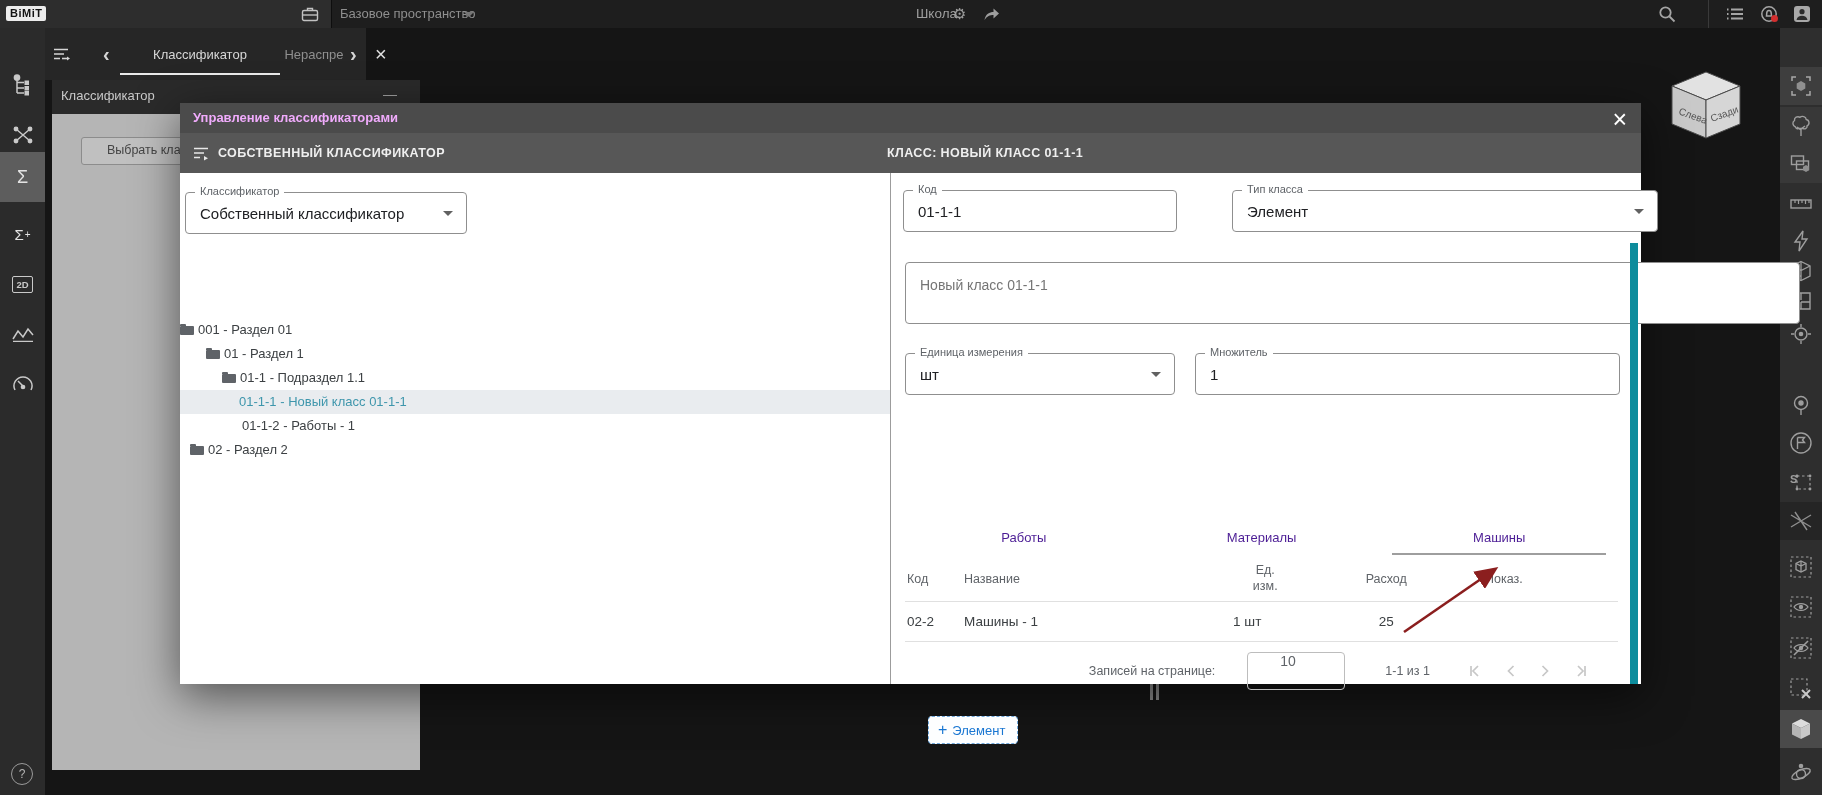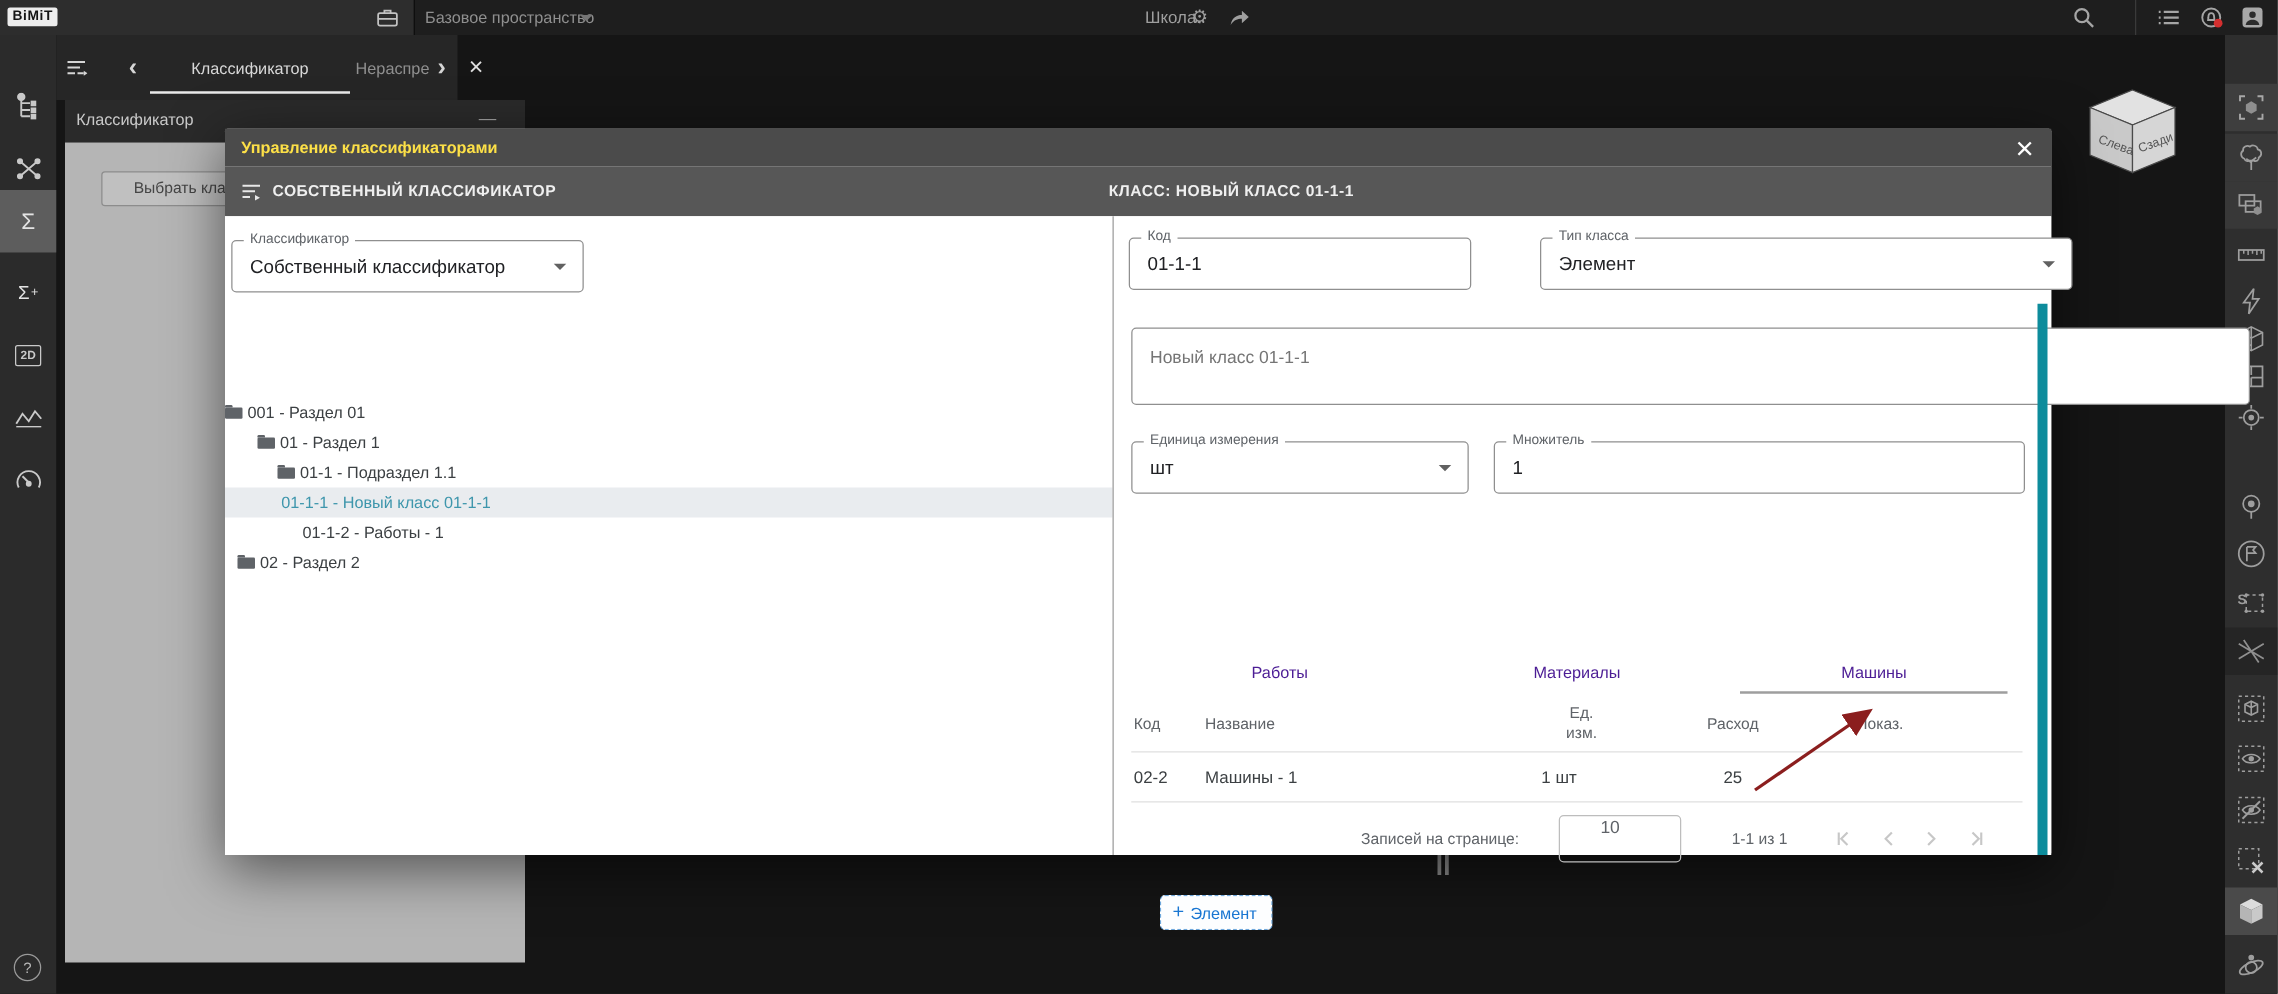--- a/index.html
+++ b/index.html
@@ -45,21 +45,21 @@
   .viewcube{position:absolute;left:1666px;top:70px;z-index:2;cursor:pointer;}
   .scroll-handle{position:absolute;left:1150px;top:684px;z-index:2;display:flex;gap:3px;cursor:pointer;}
   .scroll-handle i{display:block;width:3px;height:16px;background:#8a8a8a;}
   
   .right-sidebar{position:absolute;left:1780px;top:28px;width:42px;height:767px;background:#2e2e2e;z-index:5;}
   .rs-cell{position:absolute;left:0;width:42px;height:38px;display:flex;align-items:center;justify-content:center;cursor:pointer;}
   .rs-a{background:#3e3e3e;} .rs-b{background:#383838;} .rs-c{background:#252525;} .rs-d{background:#4a4a4a;}
   
   .modal{position:absolute;left:180px;top:103px;width:1461px;height:581px;background:#fff;z-index:10;box-shadow:0 12px 45px rgba(0,0,0,.55);border-radius:2px;}
   .m-titlebar{position:absolute;left:0;top:0;right:0;height:30px;background:#4b4b4b;}
-  .m-title{position:absolute;left:13px;top:7px;color:#fde047;font-size:13px;font-weight:bold;}
+  .m-title{position:absolute;left:13px;top:7px;color:#f0abfc;font-size:13px;font-weight:bold;}
   .m-close{position:absolute;right:14px;top:3px;font-size:25px;color:#fff;cursor:pointer;line-height:26px;}
   .m-subheader{position:absolute;left:0;top:30px;right:0;height:40px;background:#575757;}
   .m-sub-left{position:absolute;left:38px;top:13px;color:#efefef;font-size:12.5px;font-weight:bold;letter-spacing:.4px;}
   .m-sub-right{position:absolute;left:707px;top:13px;color:#efefef;font-size:12.5px;font-weight:bold;letter-spacing:.4px;}
   .m-sub-icon{position:absolute;left:13px;top:13px;}
   .m-body{position:absolute;left:0;top:70px;right:0;bottom:0;background:#fff;}
   .v-div{position:absolute;left:710px;top:70px;bottom:0;width:1px;background:#9c9c9c;}
   .teal-stripe{position:absolute;right:3px;top:70px;bottom:0;width:8px;}
   
   .ofield{position:absolute;border:1px solid #8f8f8f;border-radius:4px;background:#fff;}
@@ -436,21 +436,21 @@
     <div class="ofield" style="left:5px;top:19px;width:280px;height:40px;cursor:pointer">
       <span class="flabel">Классификатор</span>
       <span class="fvalue">Собственный классификатор</span>
       <span class="fcaret"></span>
     </div>
 
     <div class="tree">
       <div class="tree-row" style="padding-left:0"><span class="folder"></span><span>001 - Раздел 01</span></div>
       <div class="tree-row" style="padding-left:26px"><span class="folder"></span><span>01 - Раздел 1</span></div>
       <div class="tree-row" style="padding-left:42px"><span class="folder"></span><span>01-1 - Подраздел 1.1</span></div>
-      <div class="tree-row selected" style="padding-left:45px"><span class="sel-txt" style="color: rgb(62, 150, 172);">01-1-1 - Новый класс 01-1-1</span></div>
+      <div class="tree-row selected" style="padding-left:59px"><span class="sel-txt" style="color: rgb(62, 150, 172);">01-1-1 - Новый класс 01-1-1</span></div>
       <div class="tree-row" style="padding-left:62px"><span>01-1-2 - Работы - 1</span></div>
       <div class="tree-row" style="padding-left:10px"><span class="folder"></span><span>02 - Раздел 2</span></div>
     </div>
 
     <div class="v-div" style="top:0"></div>
 
     <div class="ofield" style="left:723px;top:17px;width:272px;height:40px">
       <span class="flabel">Код</span>
       <span class="fvalue">01-1-1</span>
     </div>

